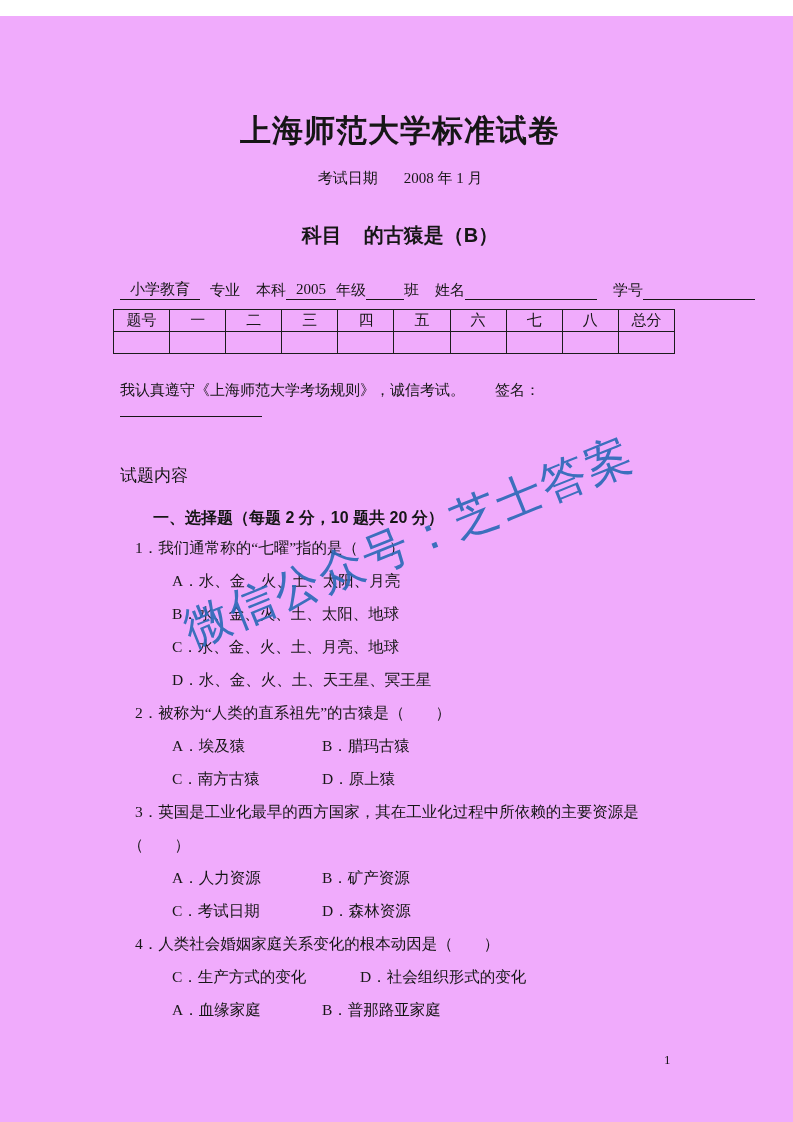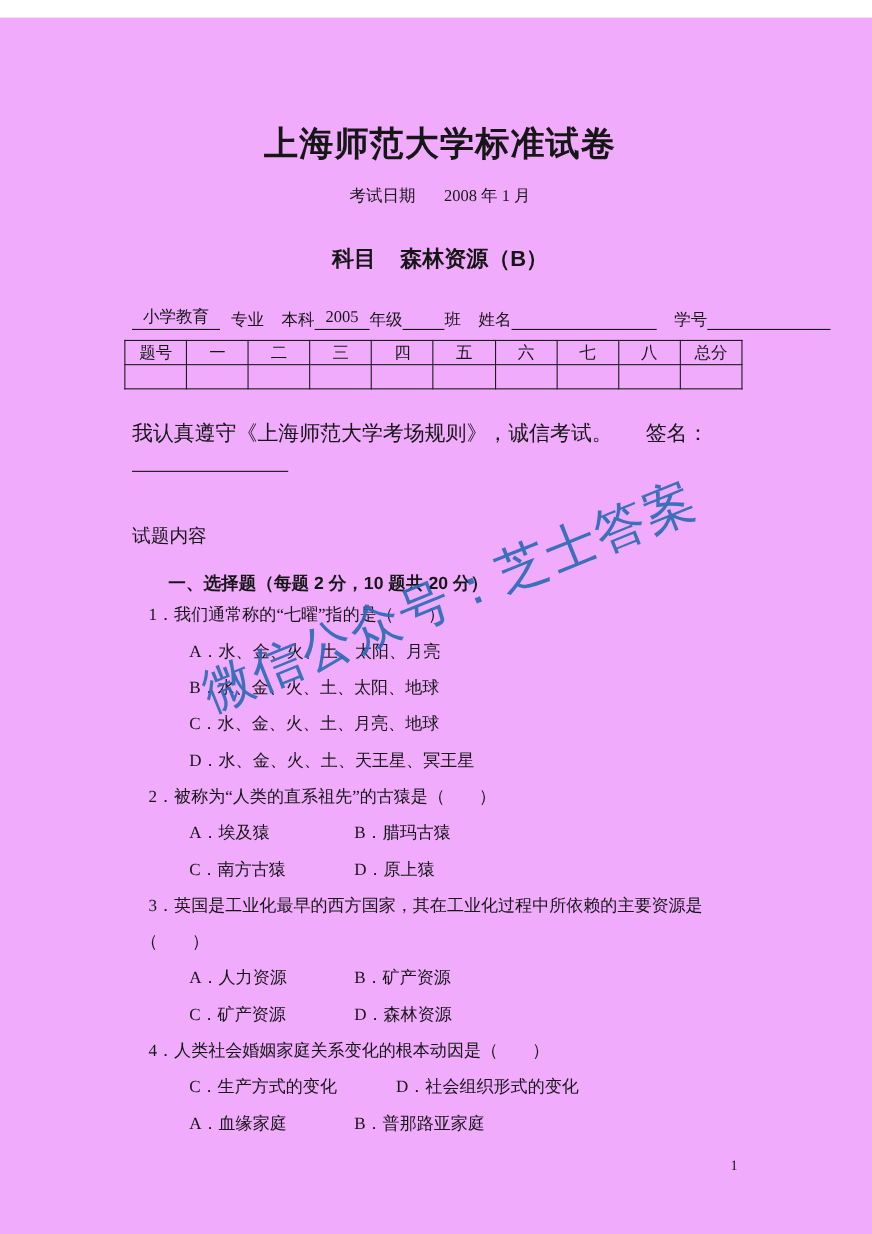--- a/index.html
+++ b/index.html
@@ -70,21 +70,21 @@
     border: 1.6px solid #1c1c1c;
     height: 22px;
     text-align: center;
     font-size: 15px;
     padding: 1px 0;
   }
 
   .integrity {
     margin-top: 27px;
     font-family: Liberation Mono, monospace;
-    font-size: 19px;
+    font-size: 15px;
   }
   .integrity .gap { display: inline-block; width: 30px; }
   .sign-blank {
     display: inline-block;
     width: 142px;
     border-bottom: 1.5px solid #161616;
     vertical-align: bottom;
     line-height: 17px;
   }
 
@@ -139,21 +139,21 @@
 <div class="page">
   <div class="content">
 
     <div class="title">上海师范大学标准试卷</div>
 
     <div class="date-line">
       <span>考试日期</span><span class="gap"></span><span>2008 年 1 月</span>
     </div>
 
     <div class="subject-line">
-      <span>科目</span><span class="gap"></span><span>森林资源（B）</span>
+      <span>科目</span><span class="gap"></span><span>的古猿是（B）</span>
     </div>
 
     <div class="info-line">
       <span class="u u-major">小学教育</span><span class="sp-s"></span><span>专业</span><span class="sp-m"></span><span>本科</span><span class="u u-grade">2005</span><span>年级</span><span class="u u-class"></span><span>班</span><span class="sp-m"></span><span>姓名</span><span class="u u-name"></span><span class="sp-m"></span><span>学号</span><span class="u u-id"></span>
     </div>
 
     <table class="score">
       <tbody>
           <tr>
         <td>题号</td>
@@ -213,21 +213,21 @@
       </div>
 
       <div>
         <div class="q-line"><span>3．</span><span>英国是工业化最早的西方国家，其在工业化过程中所依赖的主要资源是</span></div>
         <div class="q-line2">（　　）</div>
         <div class="opt-row">
           <span class="opt col1">A．人力资源</span>
           <span class="opt">B．矿产资源</span>
         </div>
         <div class="opt-row">
-          <span class="opt col1">C．矿产资源</span>
+          <span class="opt col1">C．考试日期</span>
           <span class="opt">D．森林资源</span>
         </div>
       </div>
 
       <div>
         <div class="q-line"><span>4．</span><span>人类社会婚姻家庭关系变化的根本动因是（　　）</span></div>
         <div class="opt-row wide">
           <span class="opt col1">C．生产方式的变化</span>
           <span class="opt">D．社会组织形式的变化</span>
         </div>

